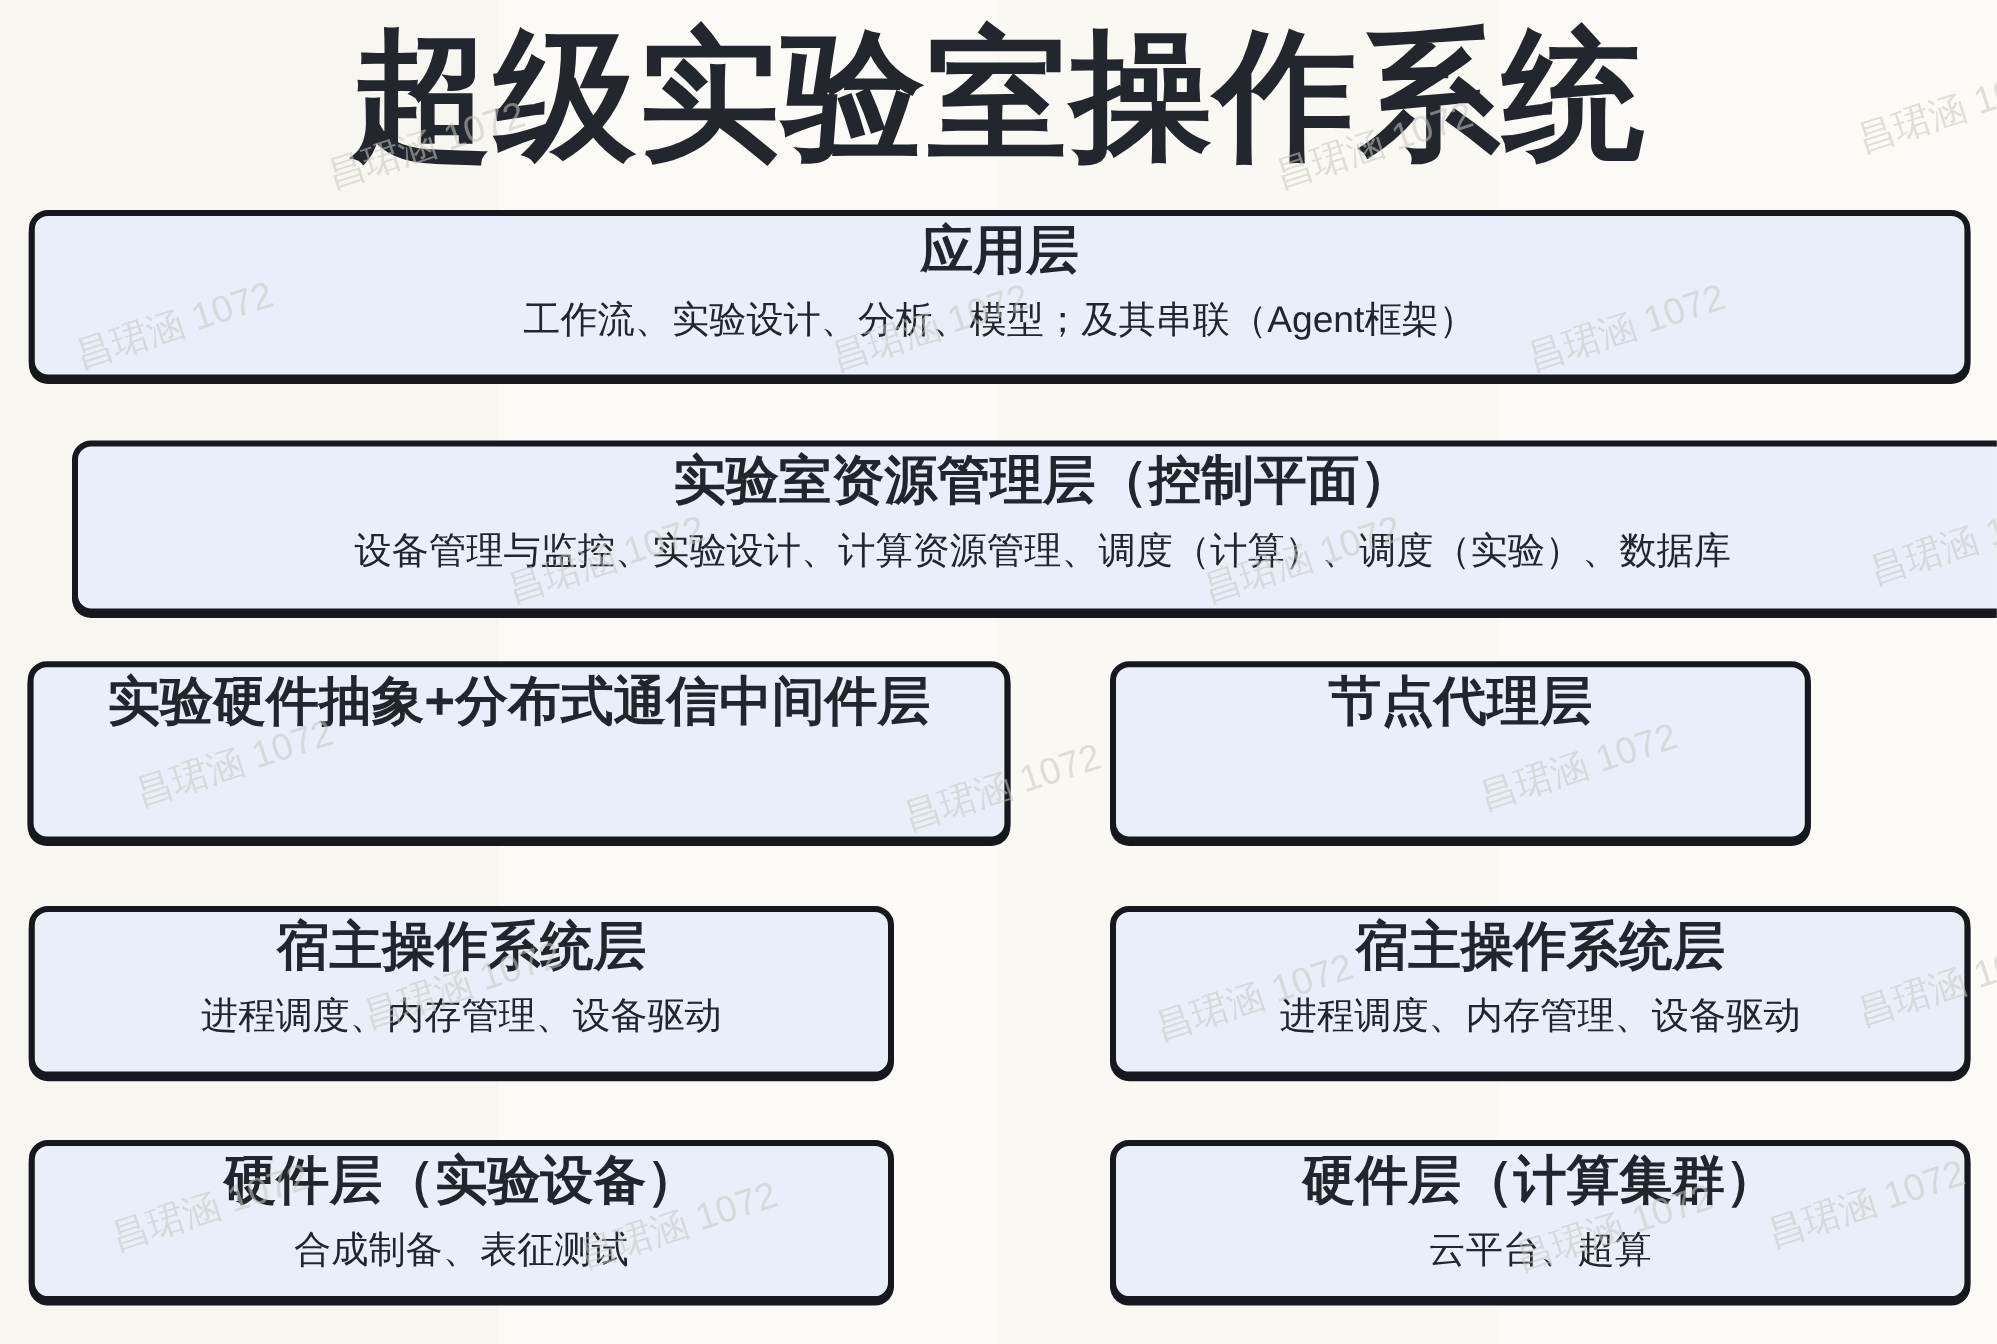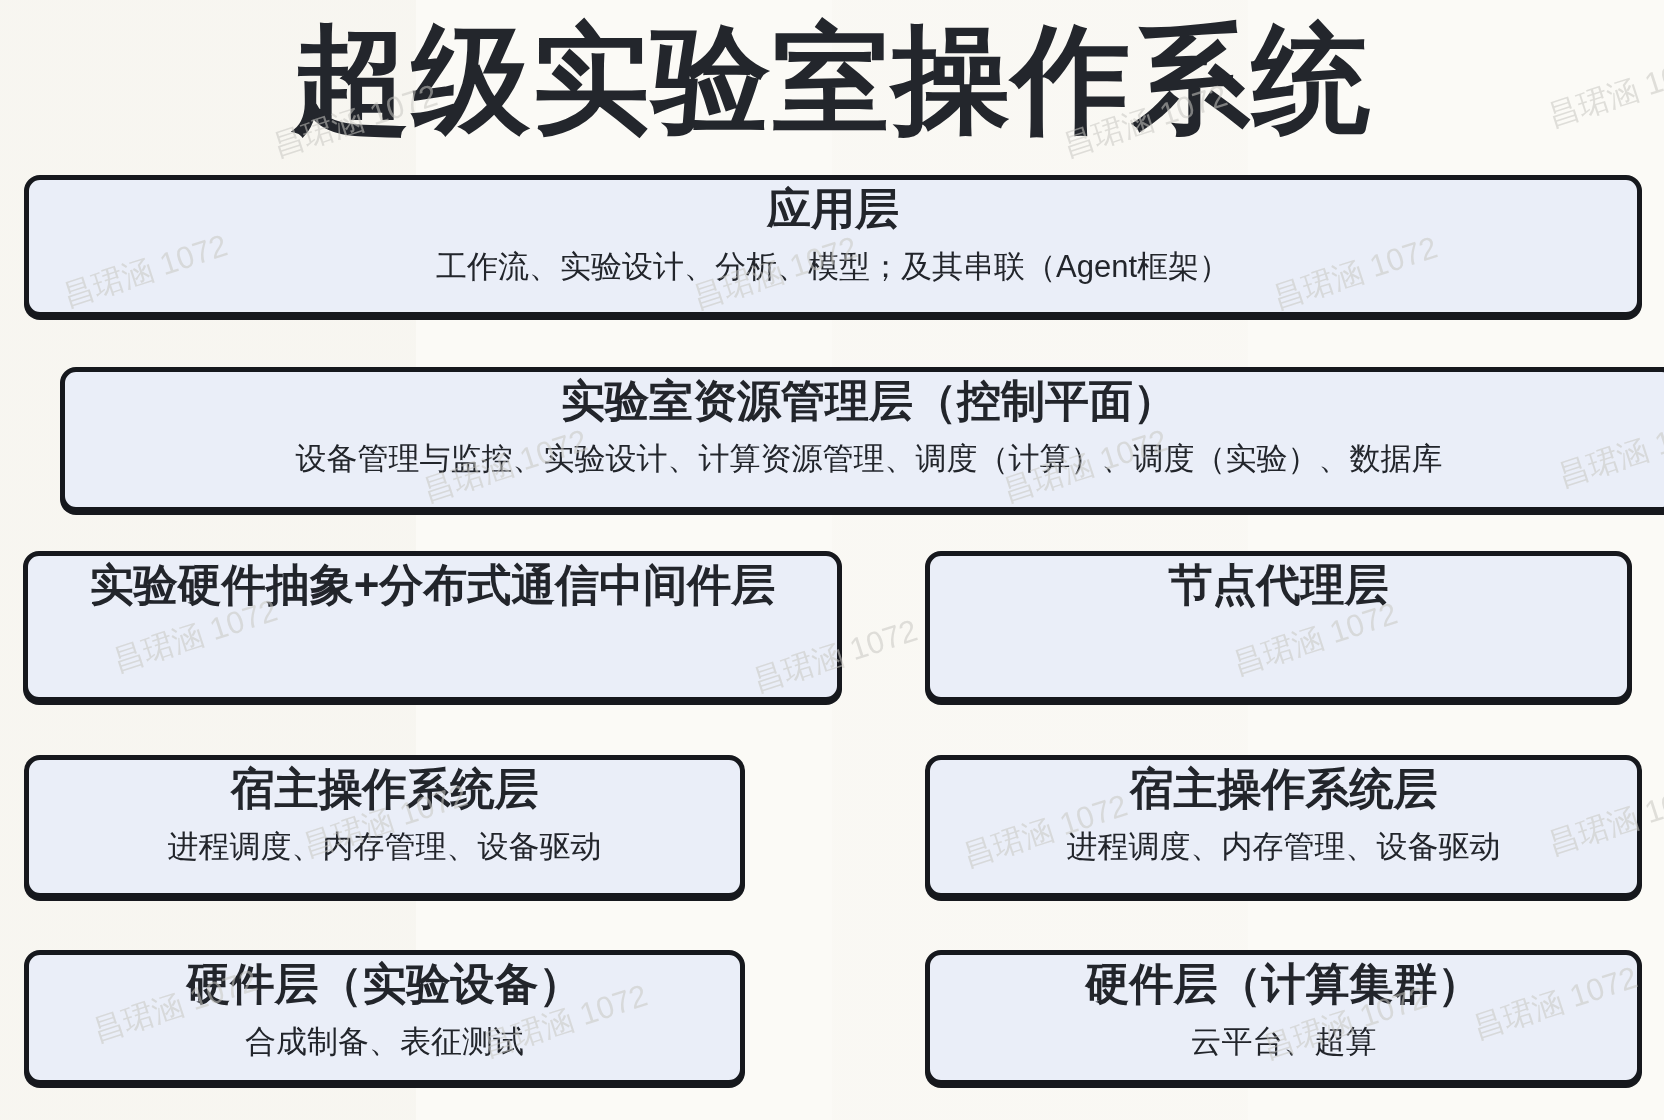--- a/index.html
+++ b/index.html
@@ -66,21 +66,21 @@
     font-size:31px;
     font-weight:400;
     line-height:44px;
     margin-top:7px;
     white-space:nowrap;
   }
   
   .b-app  {left:24px;  top:175px; width:1618px; height:142px;}
   .b-res  {left:24px;  top:367px; width:1618px; height:145px;margin-left:36px;}
   .b-hal  {left:12px;  top:551px; width:819px;  height:151px;margin-left:11px;}
-  .b-agent{left:925px; top:551px; width:707px;  height:151px;}
+  .b-agent{left:925px; top:551px; width:584px;  height:151px;}
   .b-hosL {left:24px;  top:755px; width:721px;  height:143px;}
   .b-hosR {left:925px; top:755px; width:717px;  height:143px;}
   .b-hwL  {left:24px;  top:950px; width:721px;  height:135px;}
   .b-hwR  {left:925px; top:950px; width:717px;  height:135px;}
 
   .wm{
     position:absolute;
     z-index:3;
     font-size:31px;
     font-weight:400;

